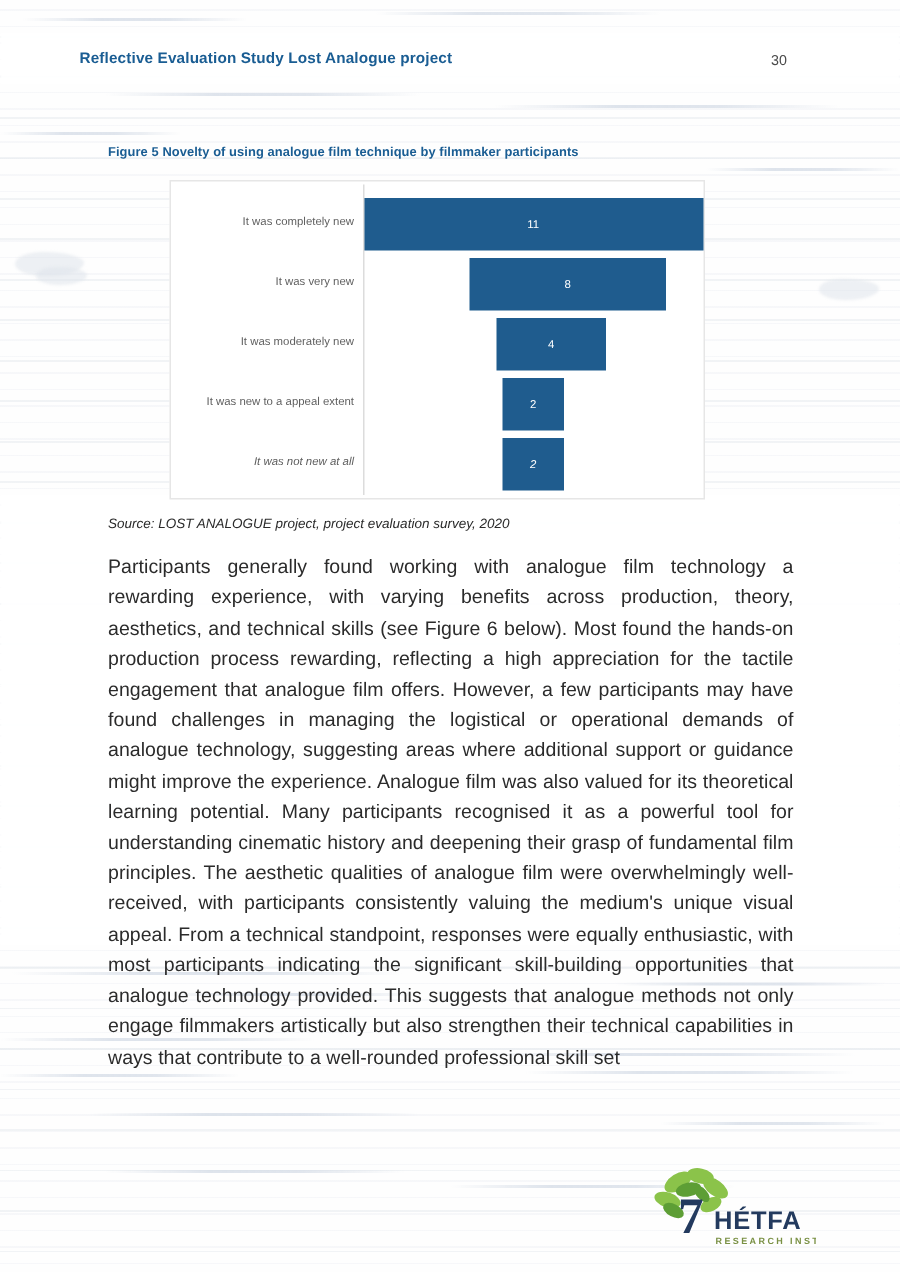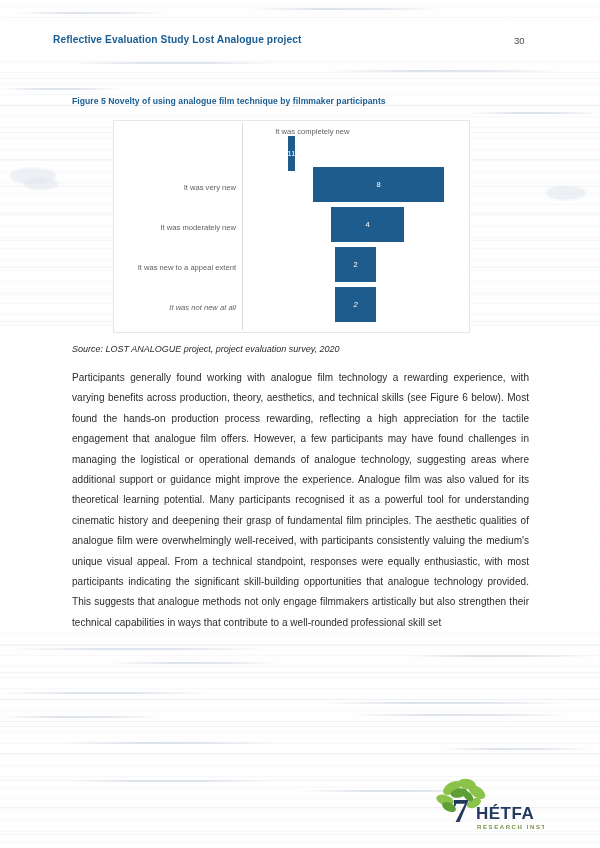--- a/index.html
+++ b/index.html
@@ -130,21 +130,21 @@
     box-sizing: border-box;
     font-size: 7.6px;
     color: #5f5f5f;
     white-space: nowrap;
   }
   .bar-track {
     position: relative;
     flex: 1;
     height: 100%;
     display: flex;
-    align-items: flex-start;
+    align-items: flex-end;
     justify-content: center;
   }
   .bar {
     height: 35px;
     background: #1f5c8e;
     display: flex;
     align-items: center;
     justify-content: center;
     box-sizing: border-box;
   }
@@ -170,21 +170,21 @@
     font-style: italic;
     color: #2b2b2b;
   }
 
   
   #body-text {
     position: absolute;
     left: 72px;
     top: 368px;
     width: 457px;
-    font-size: 10px;
+    font-size: 13px;
     color: #2b2b2b;
     text-align: justify;
     line-height: 20.4px;
     letter-spacing: 0.04px;
   }
 
   
   #logo {
     position: absolute;
     left: 434px;
@@ -227,21 +227,21 @@
   <div id="header">
     <div id="header-title">Reflective Evaluation Study Lost Analogue project</div>
     <div id="page-number">30</div>
   </div>
 
   <div id="figure-caption">Figure 5 Novelty of using analogue film technique by filmmaker participants</div>
 
   <div id="chart">
     <div id="chart-plot">
 
-      <div class="cat-row" style="top:6px;flex-direction:column;">
+      <div class="cat-row" style="top:6px;">
         <div class="cat-label">It was completely new</div>
         <div class="bar-track">
           <div class="bar" style="width:100%;">
             <span class="bar-value">11</span>
           </div>
         </div>
       </div>
 
       <div class="cat-row" style="top:46px;gap:46px;">
         <div class="cat-label">It was very new</div>

